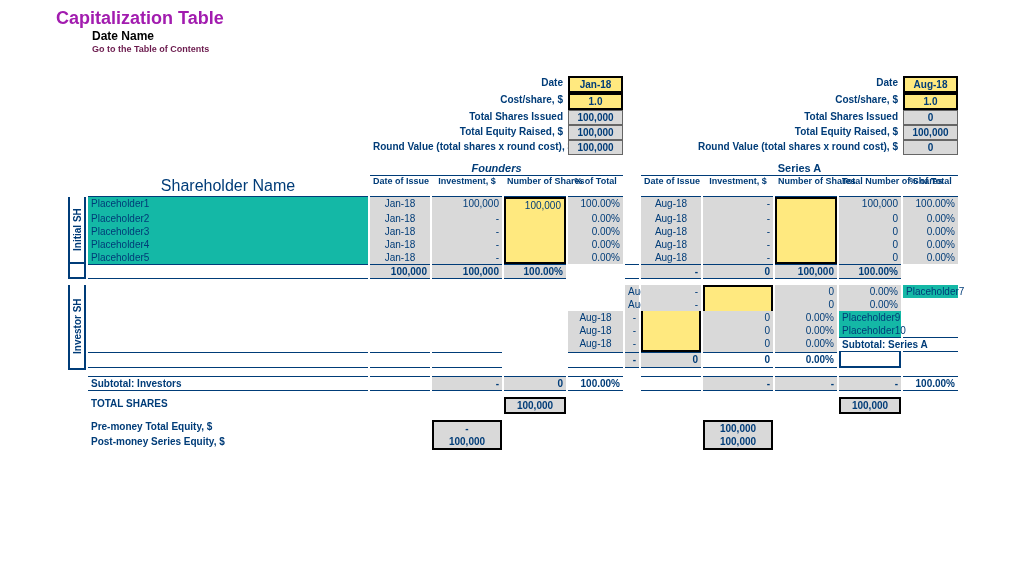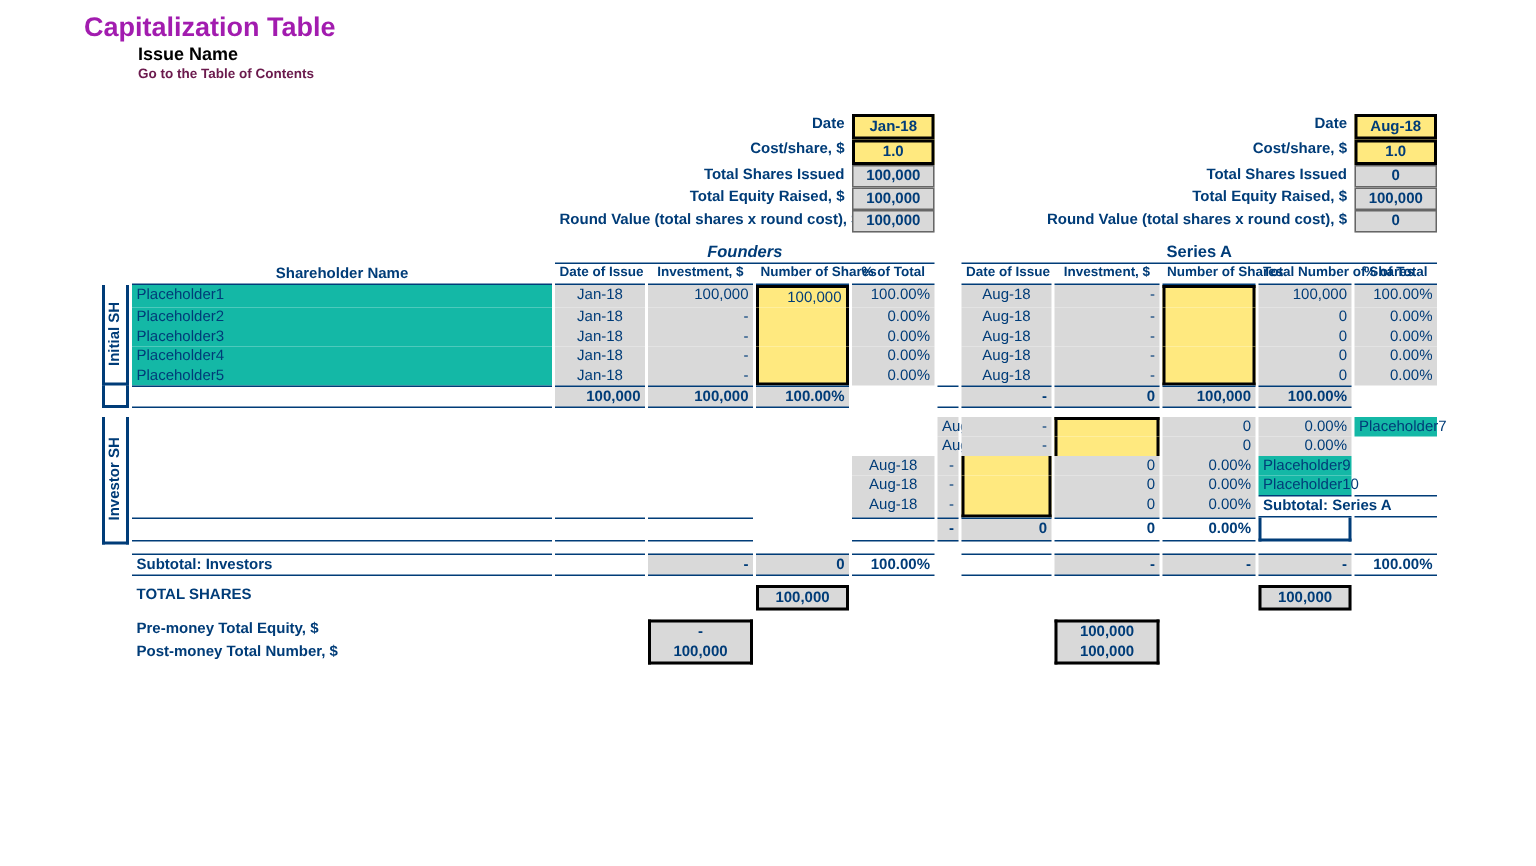--- a/index.html
+++ b/index.html
@@ -10,21 +10,21 @@
   
   .grid { display: grid; grid-template-columns: 18px 280px 60px 70px 62px 55px 14px 60px 70px 62px 62px 55px; column-gap: 2px; margin-top: 22px; margin-left: 56px; }
   .grid > div { padding: 1px 3px; white-space: nowrap; }
   
   .lbl-r { text-align: right; color: #003c78; font-weight: bold; }
   .val-box { background: #d9d9d9; border: 1px solid #666; text-align: center; color: #003c78; font-weight: bold; }
   .val-yellow { background: #ffe97f; border: 2px solid #000; text-align: center; color: #003c78; font-weight: bold; }
   
   .section-hdr { text-align: center; color: #003c78; font-weight: bold; font-size: 11px; padding-bottom: 2px; }
   .col-hdr { text-align: center; color: #003c78; font-weight: bold; font-size: 9px; line-height: 1.1; padding: 2px 1px; }
-  .sh-hdr { text-align: center; color: #003c78; font-weight: bold; font-size: 10px; }
+  .sh-hdr { text-align: center; color: #003c78; font-weight: normal; font-size: 16px; }
   
   .vert-label { writing-mode: vertical-rl; transform: rotate(180deg); color: #003c78; font-weight: bold; font-size: 10px; text-align: center; display: flex; align-items: center; justify-content: center; padding: 0 !important; }
   
   .row-yellow { background: #14b8a6; color: #003c78; }
   .row-grey { background: #d9d9d9; text-align: center; color: #003c78; }
   .row-grey-r { background: #d9d9d9; text-align: right; color: #003c78; }
   .row-yellow-box { background: #ffe97f; text-align: right; color: #003c78; }
   
   .blue-bold { color: #003c78; font-weight: bold; }
   .blue-bold-r { color: #003c78; font-weight: bold; text-align: right; }
@@ -42,21 +42,21 @@
   
   .spacer-row { height: 6px; }
 
   .total-box { background: #d9d9d9; border: 2px solid #000; text-align: center; color: #003c78; font-weight: bold; }
   .total-box-plain { background: #d9d9d9; text-align: center; color: #003c78; font-weight: bold; }
 </style>
 </head>
 <body>
 
 <div class="title">Capitalization Table</div>
-<div class="subtitle">Issue Name</div>
+<div class="subtitle">Date Name</div>
 <div class="toc-link">Go to the Table of Contents</div>
 
 <div class="grid">
 
   <div></div>
     <div></div>
   <div class="lbl-r" style="grid-column: 3 / span 3;">Date</div>
   <div class="val-yellow">Jan-18</div>
   <div></div>
   <div class="lbl-r" style="grid-column: 8 / span 4;">Date</div>
@@ -305,21 +305,21 @@
   <div></div>
     <div></div>
     <div></div>
     <div></div>
   <div class="total-box-plain thick-left thick-right thick-top">100,000</div>
   <div></div>
     <div></div>
     <div></div>
 
   <div></div>
-  <div class="blue-bold">Post-money Total Number, $</div>
+  <div class="blue-bold">Post-money Series Equity, $</div>
   <div></div>
   <div class="total-box-plain thick-left thick-right thick-bottom">100,000</div>
   <div></div>
     <div></div>
     <div></div>
     <div></div>
   <div class="total-box-plain thick-left thick-right thick-bottom">100,000</div>
   <div></div>
     <div></div>
     <div></div>

